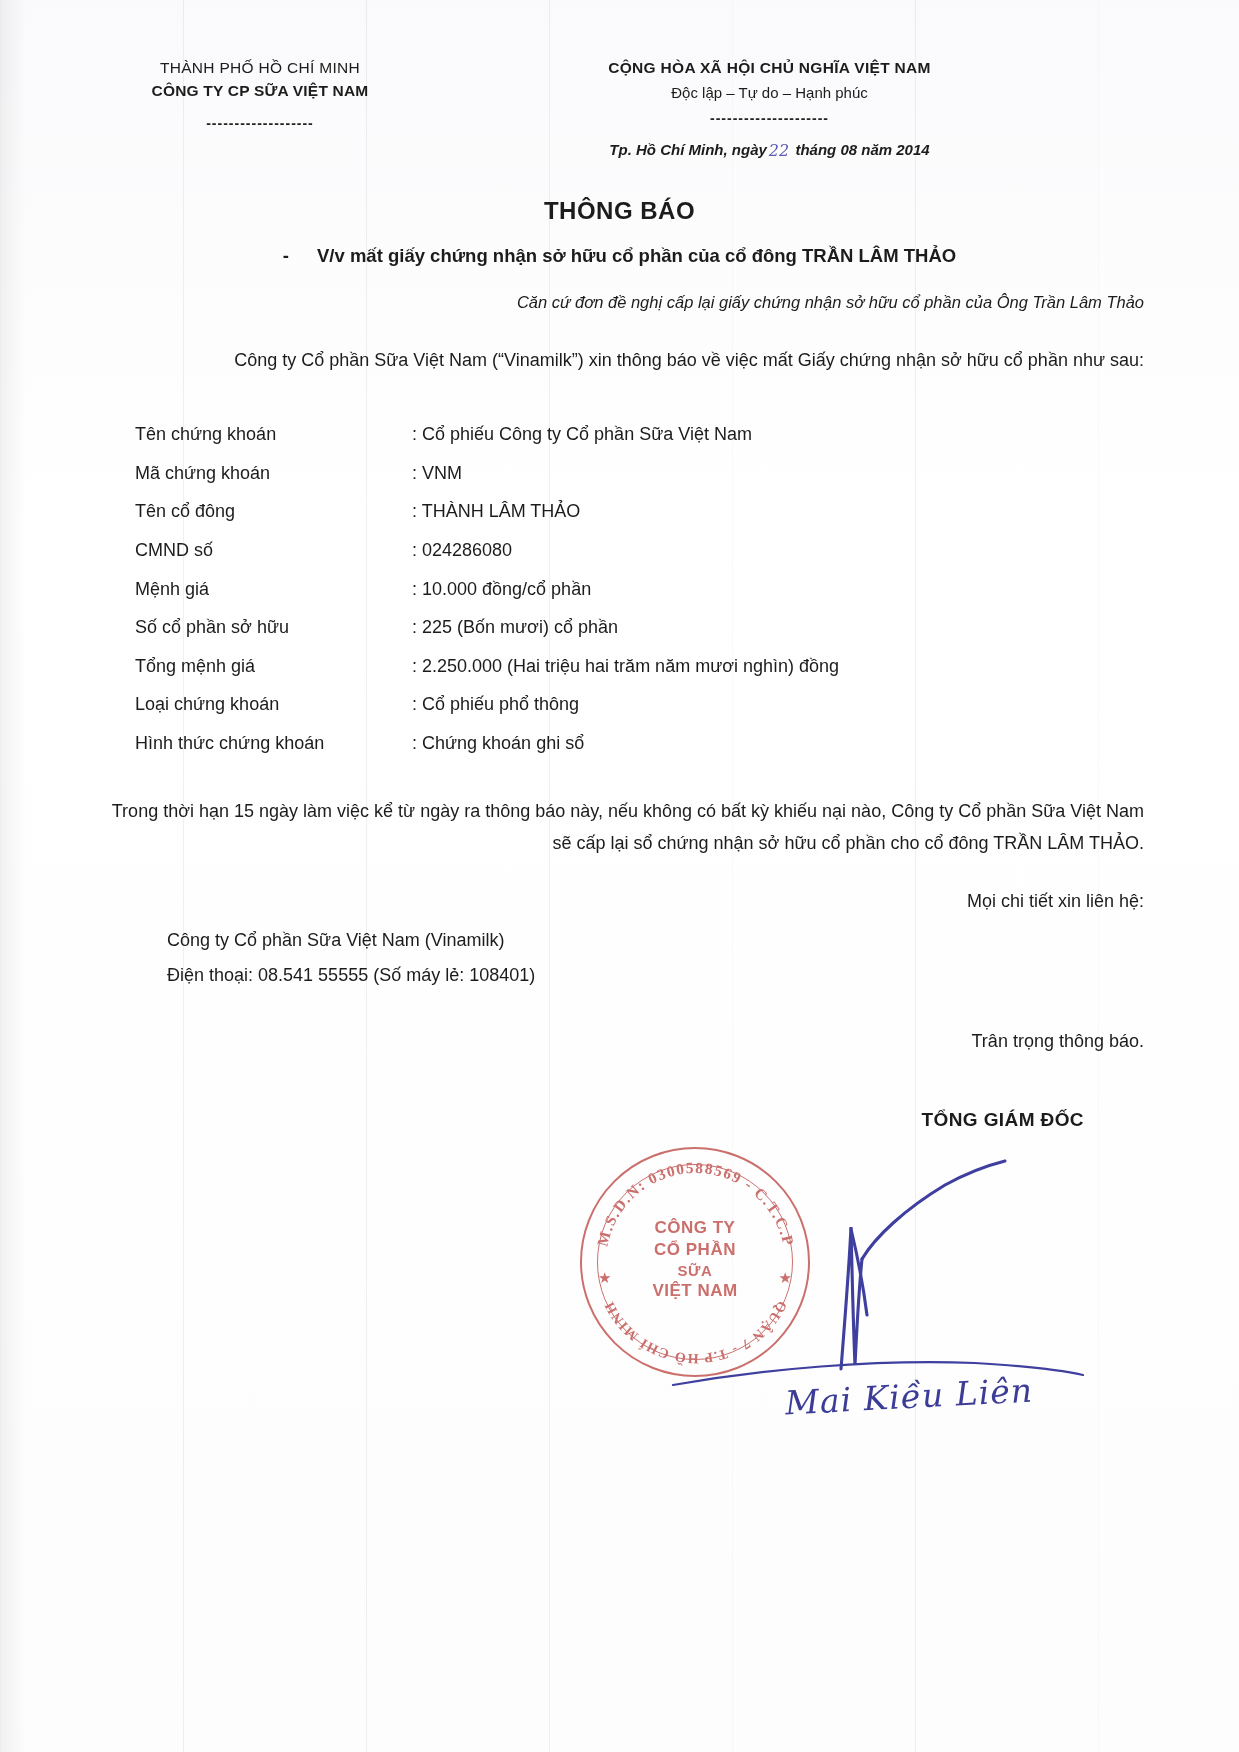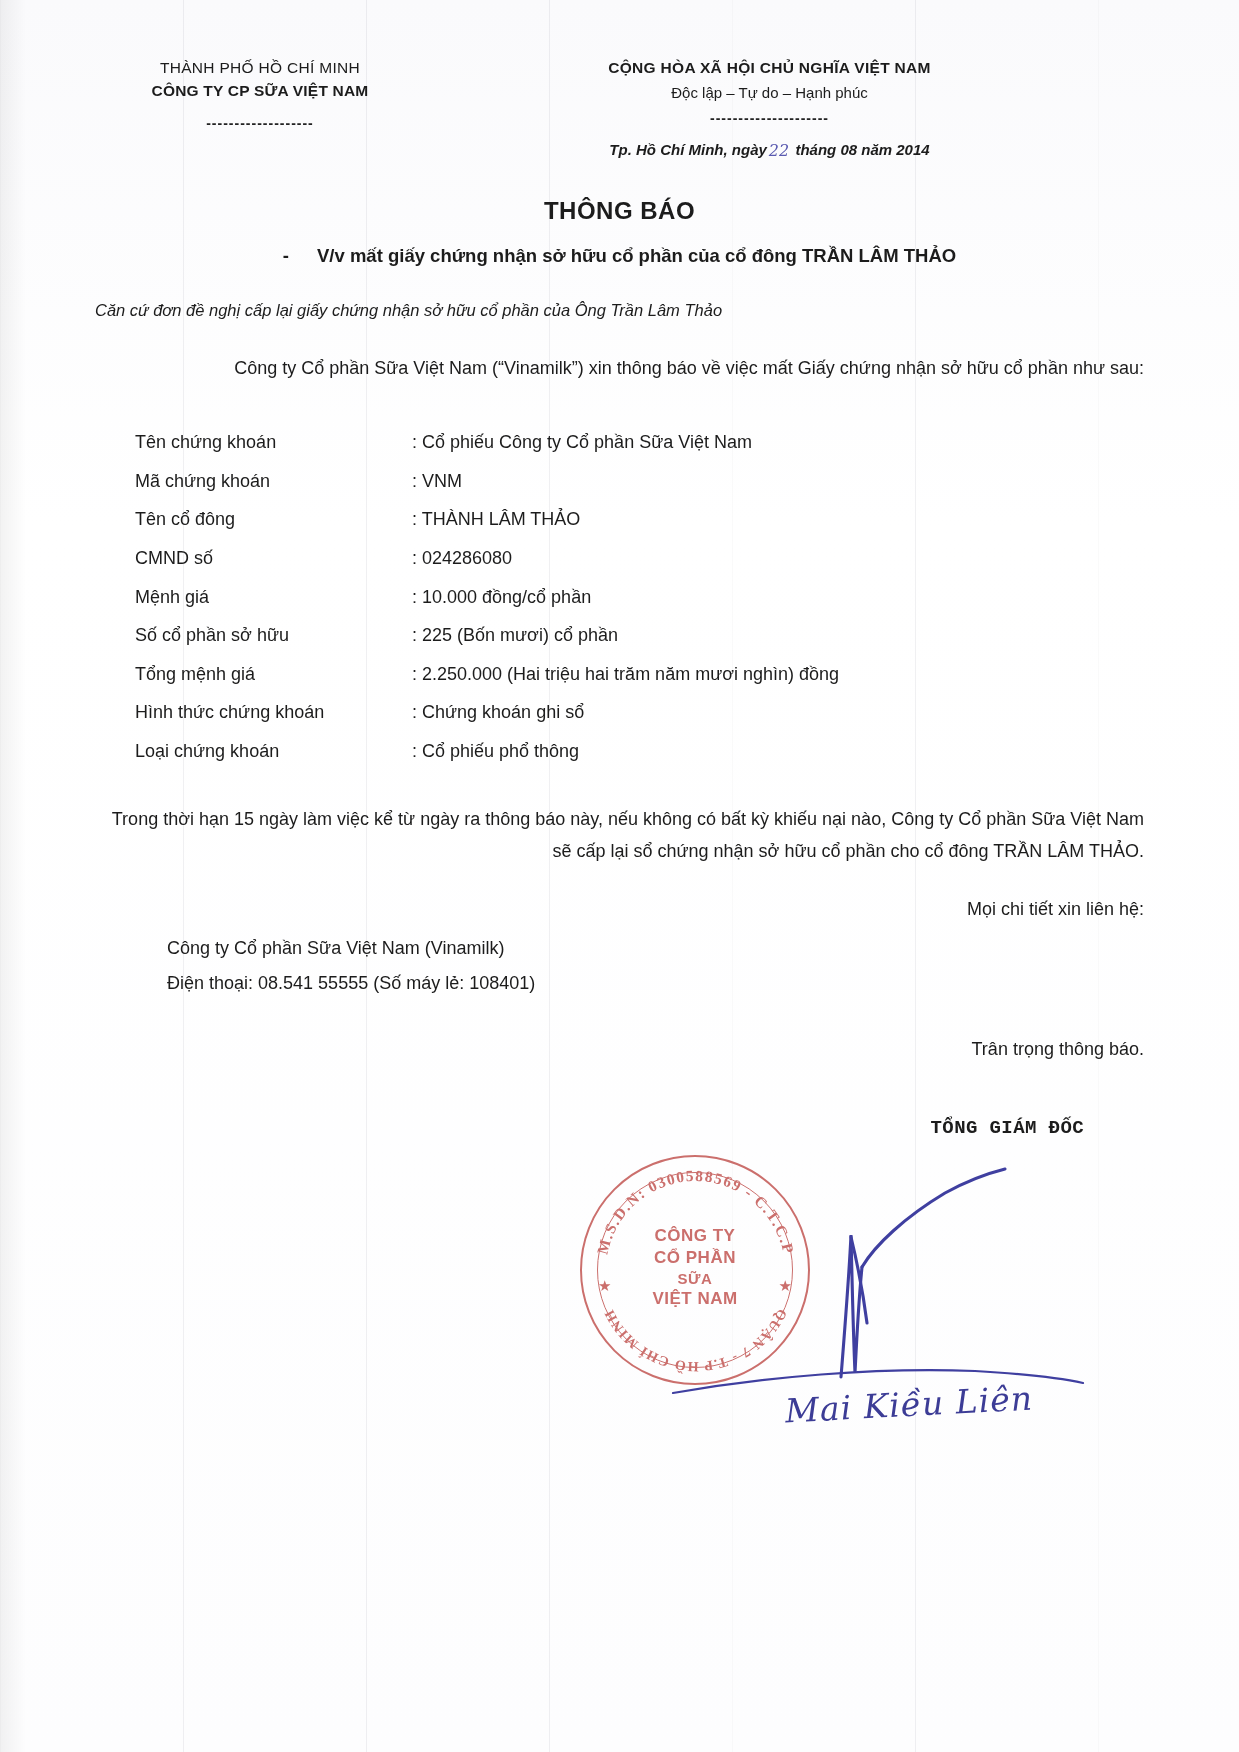--- a/index.html
+++ b/index.html
@@ -117,24 +117,24 @@
     align-items: baseline;
     margin-top: 20px;
     font-size: 18.5px;
     font-weight: 700;
   }
   .subtitle-dash {
     margin-right: 28px;
     font-weight: 700;
   }
   .basis {
-    text-align: left;
+    text-align: right;
     font-style: italic;
     font-size: 16.5px;
-    margin-top: 34px;
+    margin-top: 26px;
     font-weight: 400;
   }
 
   
   .para {
     font-size: 18px;
     line-height: 1.78;
     margin-top: 32px;
     text-align: right;
   }
@@ -168,21 +168,20 @@
     margin-top: 52px;
     height: 360px;
   }
   .sig-title {
     position: absolute;
     right: 60px;
     top: 0;
     font-size: 19px;
     font-weight: 700;
     letter-spacing: .4px;
-    font-family: Liberation Mono, monospace;
   }
 
   .seal {
     position: absolute;
     left: 485px;
     top: 38px;
     width: 226px;
     height: 226px;
     border: 2.4px solid #c0504d;
     border-radius: 50%;
@@ -303,26 +302,26 @@
         </tr>
         <tr>
           <td class="kv-key">Số cổ phần sở hữu</td>
           <td class="kv-val">: 225 (Bốn mươi)  cổ phần</td>
         </tr>
         <tr>
           <td class="kv-key">Tổng mệnh giá</td>
           <td class="kv-val">: 2.250.000 (Hai triệu hai trăm năm mươi nghìn) đồng</td>
         </tr>
         <tr>
+          <td class="kv-key">Loại chứng khoán</td>
+          <td class="kv-val">: Cổ phiếu phổ thông</td>
+        </tr>
+        <tr>
           <td class="kv-key">Hình thức chứng khoán</td>
           <td class="kv-val">: Chứng khoán ghi sổ</td>
-        </tr>
-        <tr>
-          <td class="kv-key">Loại chứng khoán</td>
-          <td class="kv-val">: Cổ phiếu phổ thông</td>
         </tr>
       </tbody>
     </table>
 
     <div class="para">Trong thời hạn 15 ngày làm việc kể từ ngày ra thông báo này, nếu không có bất kỳ khiếu nại nào, Công ty Cổ phần Sữa Việt Nam sẽ cấp lại sổ chứng nhận sở hữu cổ phần cho cổ đông TRẦN LÂM THẢO.</div>
 
     <div class="para tight">Mọi chi tiết xin liên hệ:</div>
     <div class="contact-block">
       <div>Công ty Cổ phần Sữa Việt Nam (Vinamilk)</div>
       <div>Điện thoại: 08.541 55555 (Số máy lẻ: 108401)</div>

